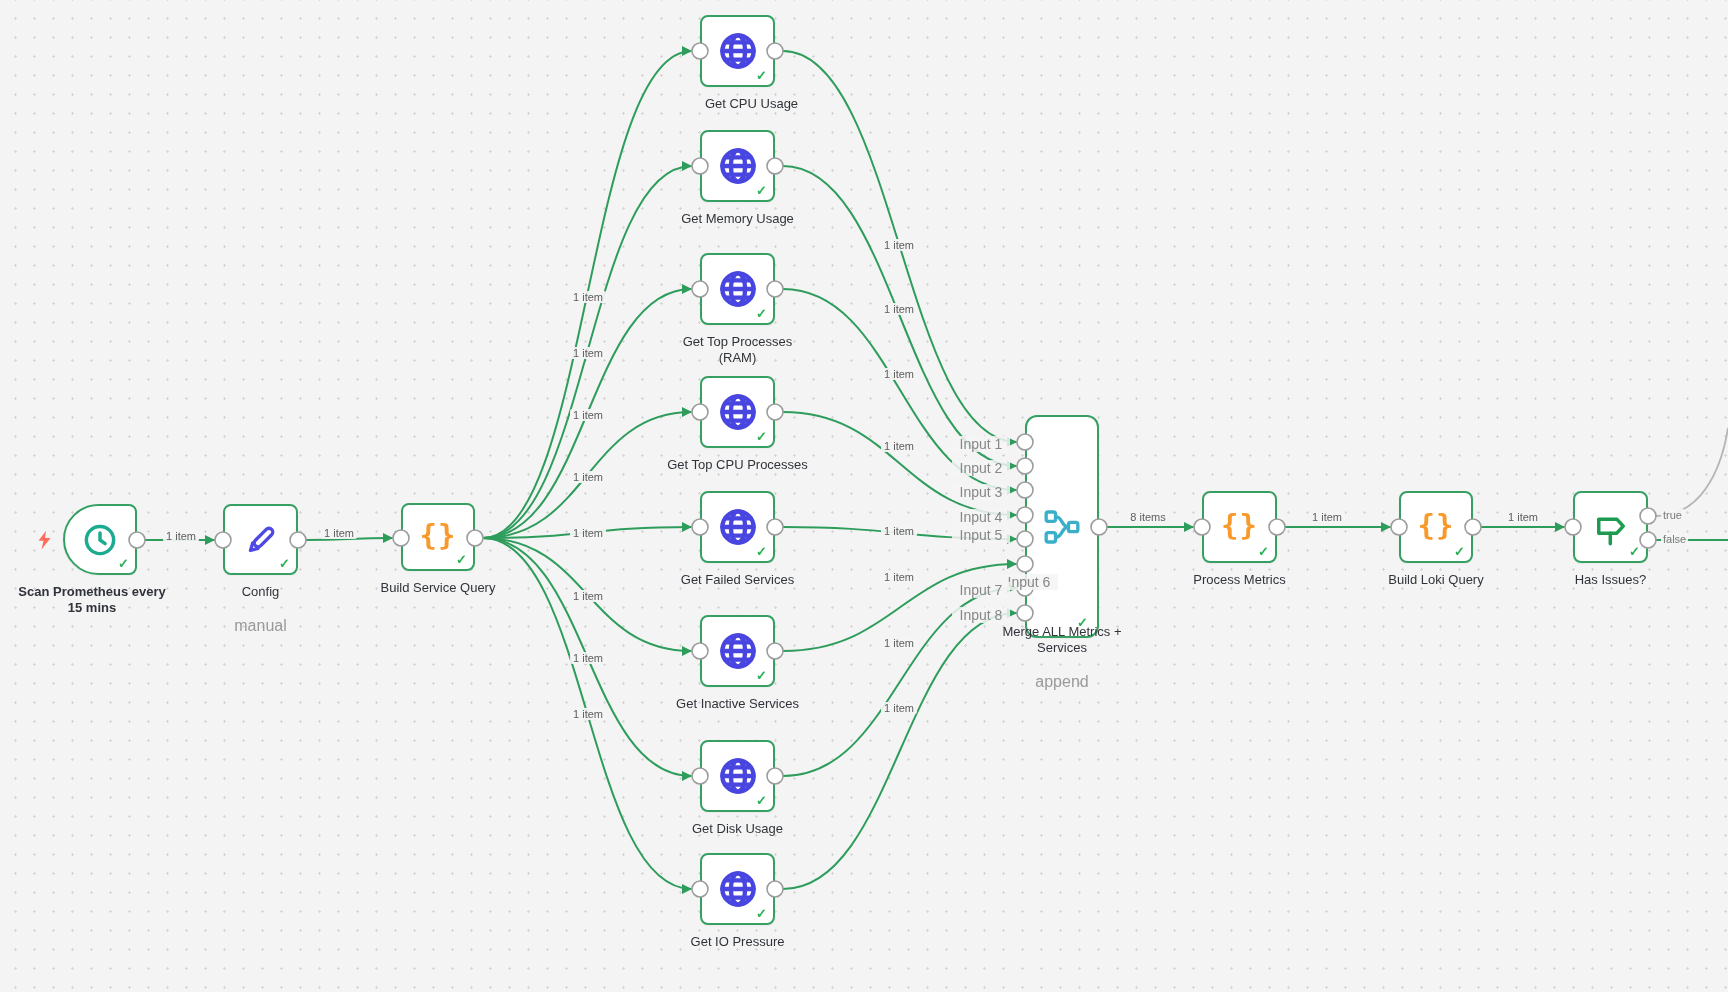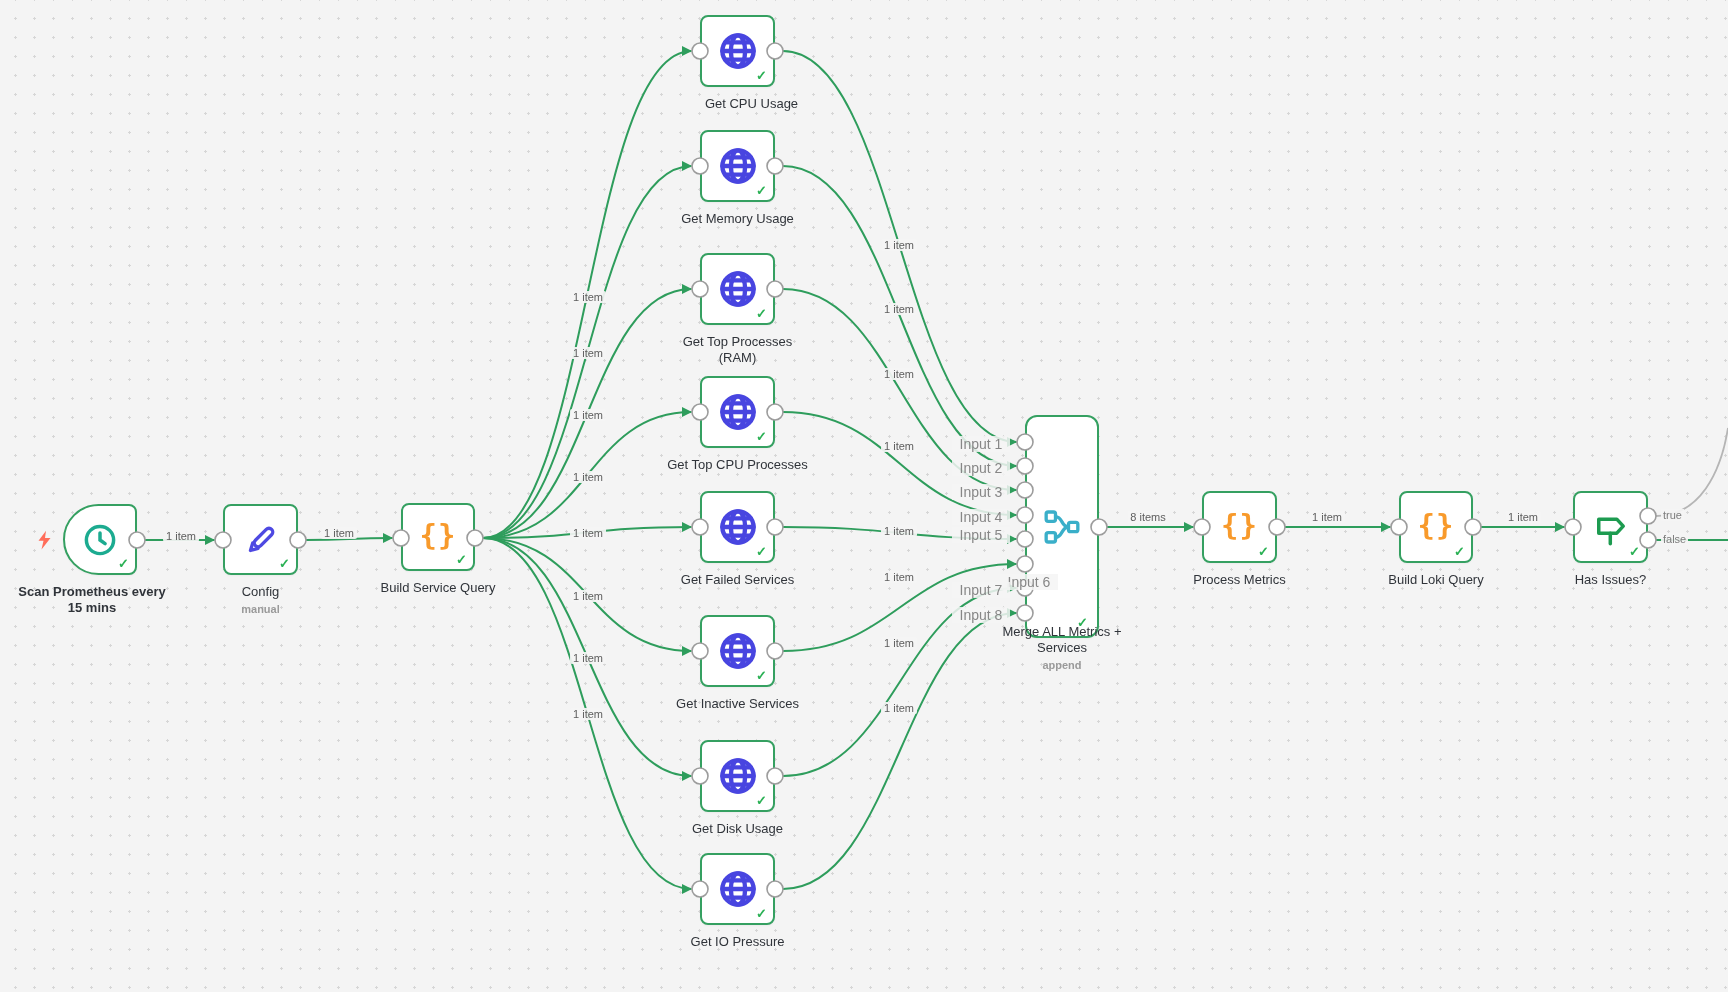--- a/index.html
+++ b/index.html
@@ -29,21 +29,21 @@
   .bolt{position:absolute;left:-28px;top:24px;}
   .icon{display:flex;align-items:center;justify-content:center;}
   .code-braces{
     font-family:"DejaVu Sans Mono","Liberation Mono",monospace;
     font-weight:bold;font-size:29px;letter-spacing:1px;line-height:29px;margin-top:-4px;
   }
   .nlabel{
     position:absolute;transform:translateX(-50%);text-align:center;
     font-size:13px;line-height:16px;font-weight:500;color:#30343a;white-space:nowrap;
   }
-  .nsub{font-size:11px;font-weight:700;color:#9a9a9a;margin-top:1px;}
+  .nsub{font-size:16px;font-weight:400;color:#9a9a9a;margin-top:18px;}
   .conn-label{
     position:absolute;transform:translate(-50%,-50%);
     font-size:11px;color:#5d5d5d;white-space:nowrap;
     background:rgba(244,244,244,0.93);padding:0 3px;border-radius:2px;
   }
   .input-label{
     position:absolute;width:58px;text-align:center;font-size:14px;color:#878787;
     background:rgba(244,244,244,0.85);
   }
   .port-label{

